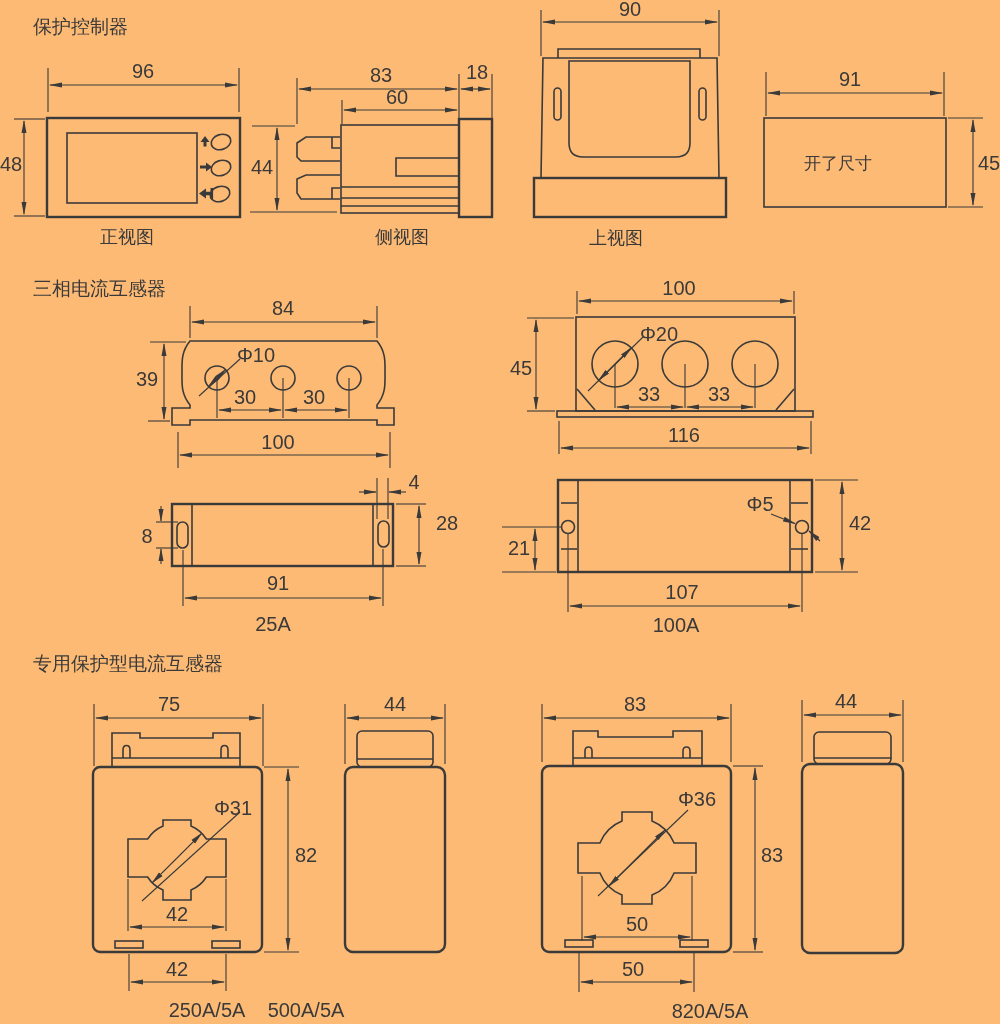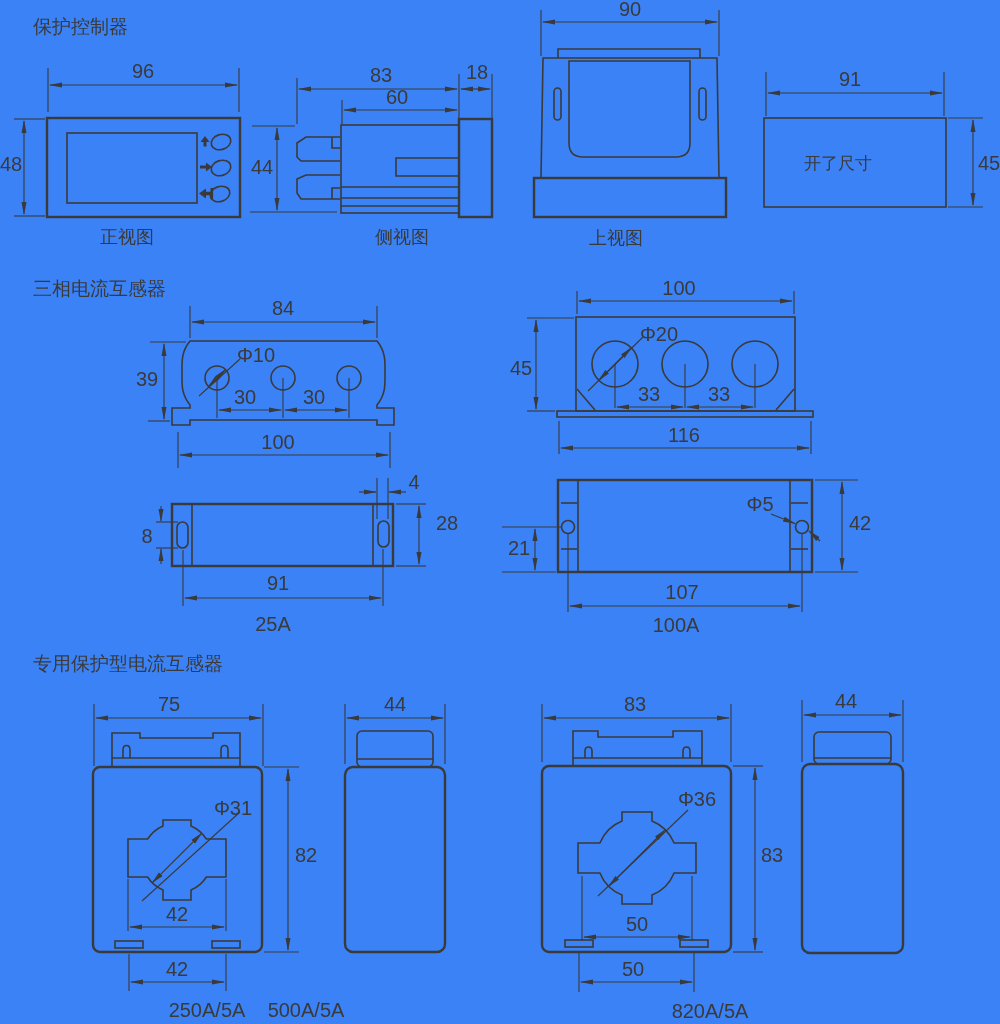--- a/index.html
+++ b/index.html
@@ -1,16 +1,16 @@
 <!DOCTYPE html>
 <html><head>
 <meta charset="utf-8">
 <style>
   html,body{margin:0;padding:0;background:#ffffff;}
-  #stage{position:relative;width:1000px;height:1024px;background:#3b82f6;}
+  #stage{position:relative;width:1000px;height:1024px;background:#fdba74;}
   svg{display:block;}
   .ln{fill:none;stroke:#3a3a3a;stroke-width:1.6;stroke-linejoin:miter;}
   .o2{stroke-width:2.4;}
   .d{fill:none;stroke:#3a3a3a;stroke-width:1.1;}
   .da{marker-start:url(#as);marker-end:url(#ae);}
   .ae{marker-end:url(#ae);}
   .fill{fill:#3a3a3a;stroke:none;}
   text{fill:#3a3a3a;font-family:"Liberation Sans","DejaVu Sans",sans-serif;}
   .num{font-size:20px;text-anchor:middle;}
   .cn{font-size:18px;text-anchor:middle;}

